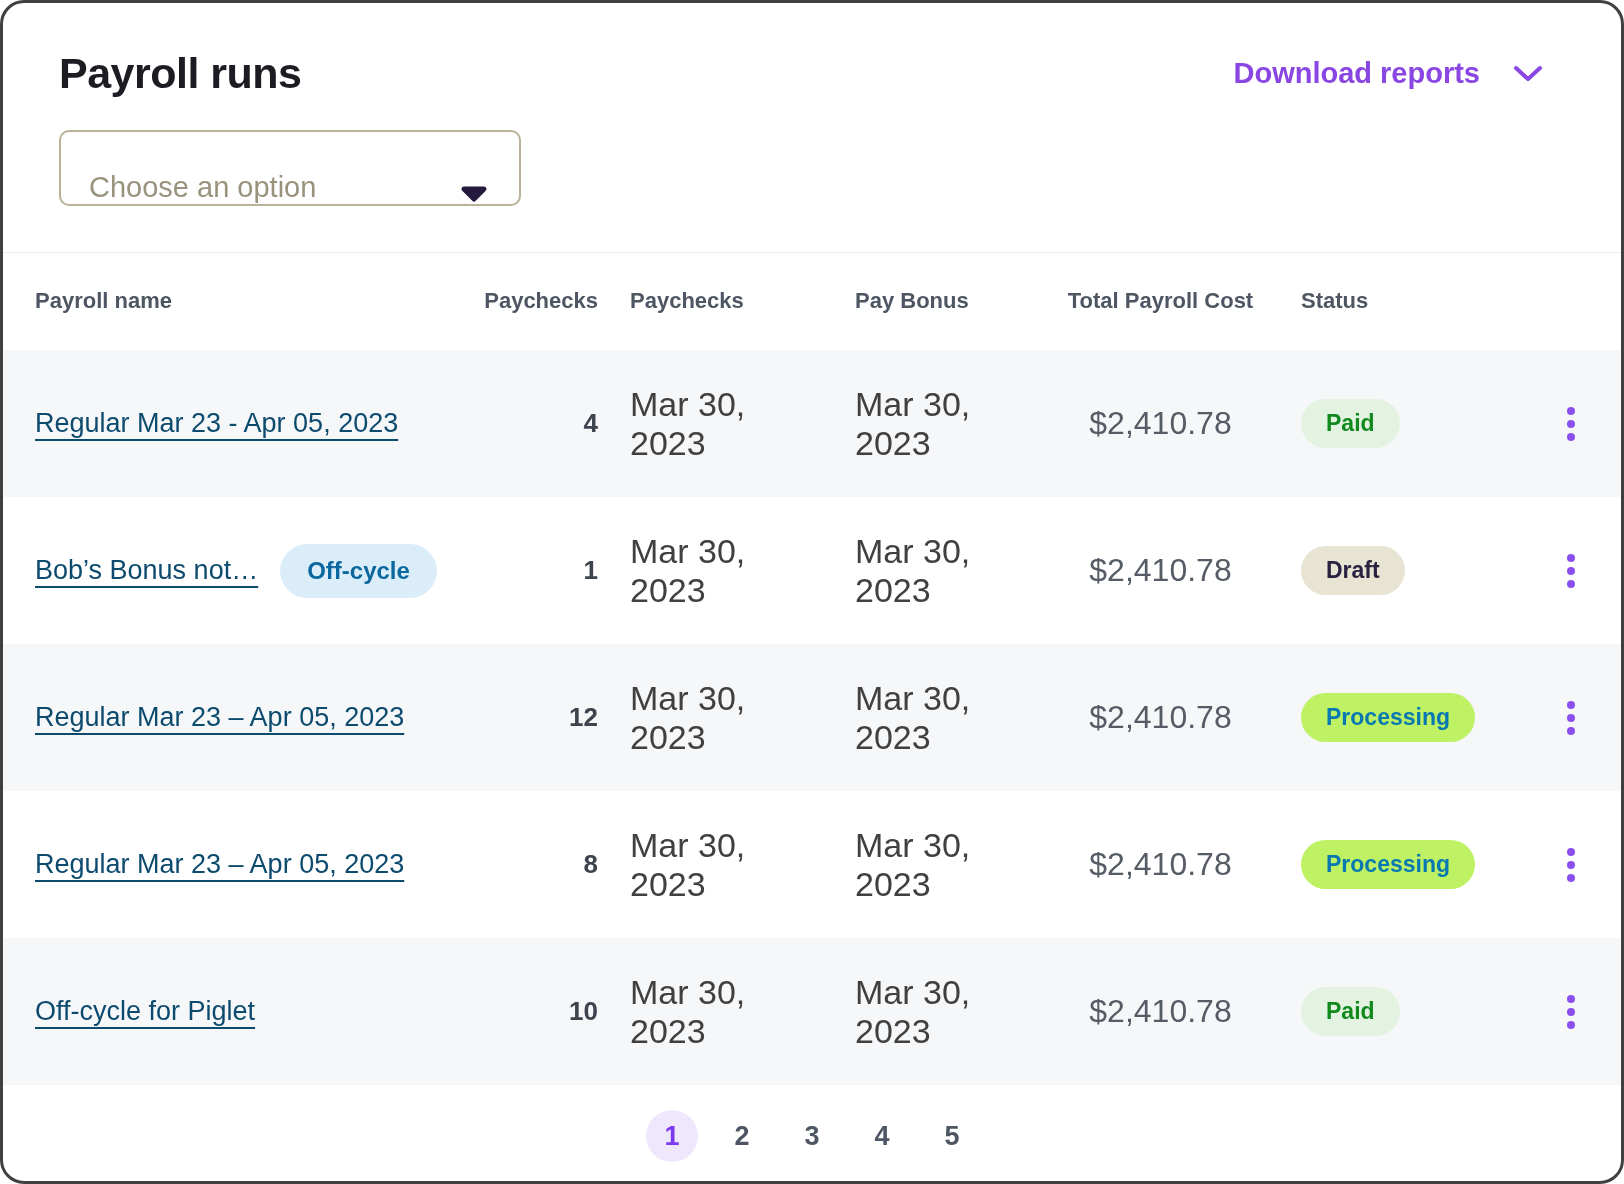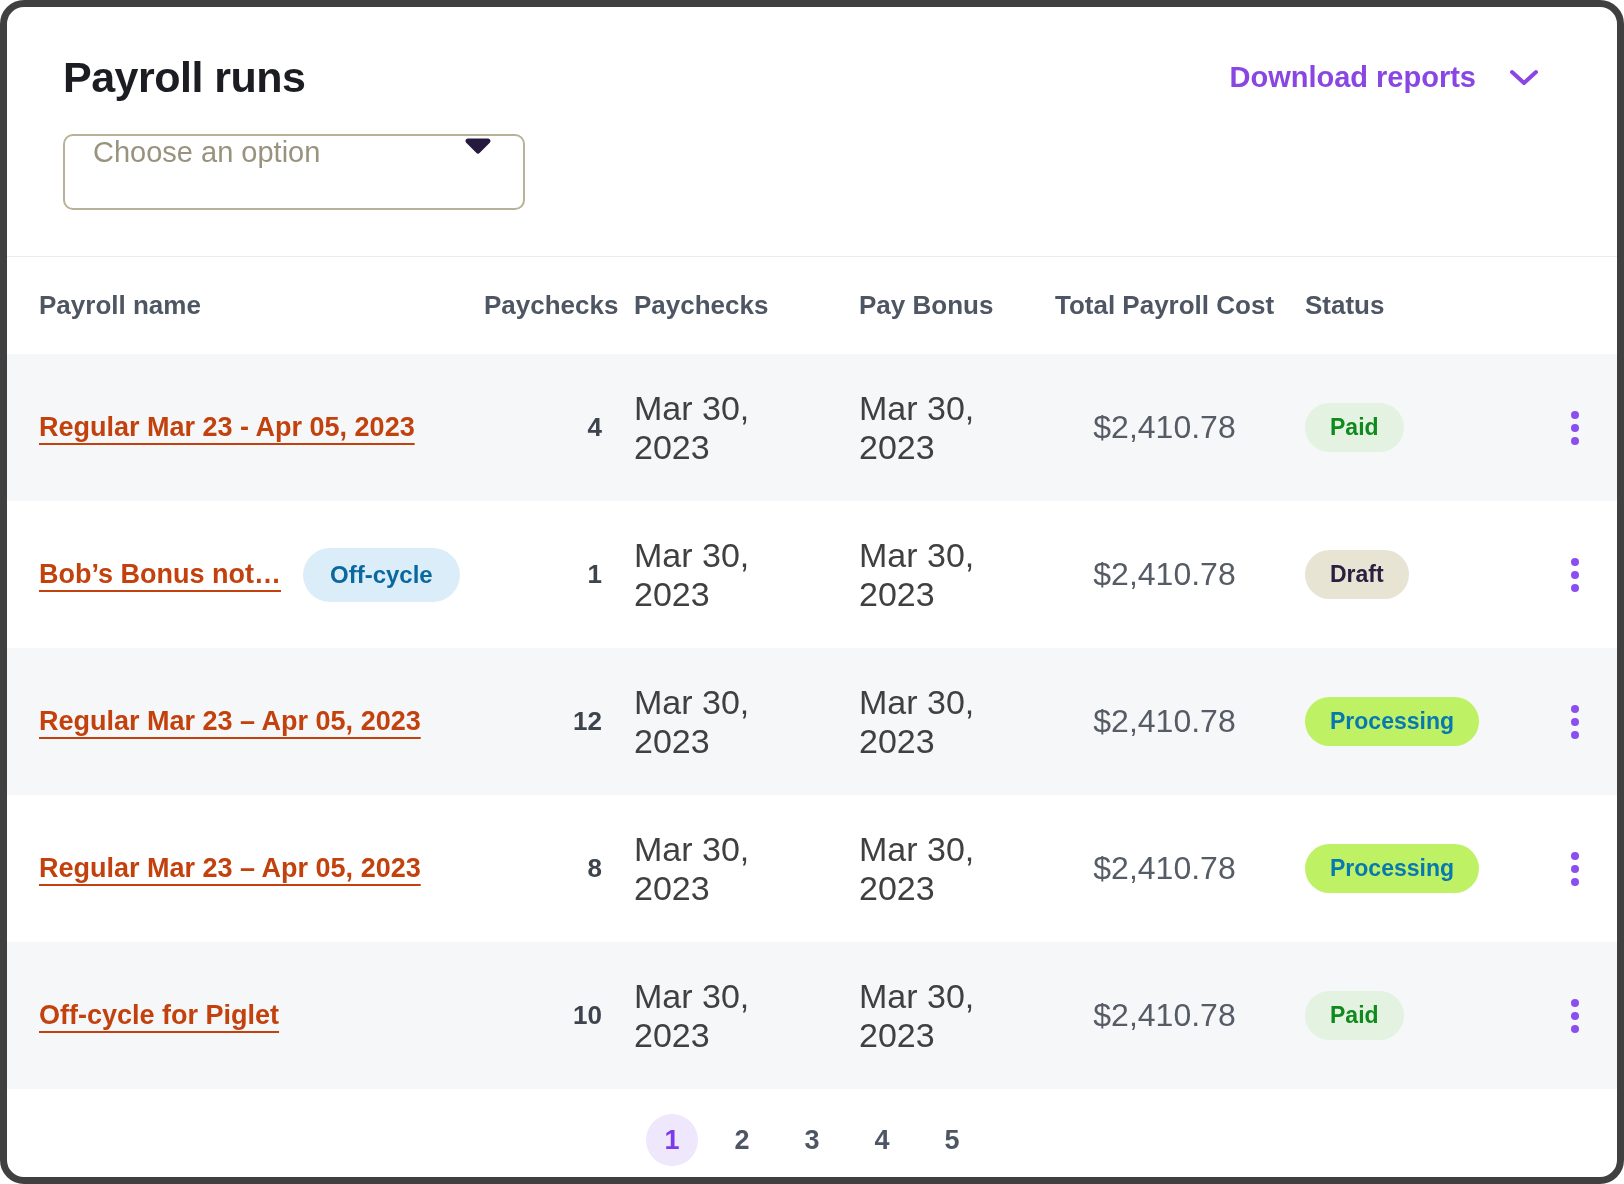--- a/index.html
+++ b/index.html
@@ -5,21 +5,21 @@
   * { margin: 0; padding: 0; box-sizing: border-box; }
   html, body { background: #ffffff; }
   body {
     width: 1624px; height: 1184px;
     font-family: "Liberation Sans", sans-serif;
     -webkit-font-smoothing: antialiased;
   }
   .card {
     width: 1624px; height: 1184px;
     background: #ffffff;
-    border: 7px solid #404040;
+    border: 3px solid #404040;
     border-radius: 24px;
     overflow: hidden;
   }
   
   .card-header {
     height: 250px;
     padding: 46px 56px 0 56px;
     border-bottom: 1px solid #ebebed;
   }
   .title-row {
@@ -30,46 +30,46 @@
   }
   .download-link {
     display: flex; align-items: center; gap: 33px;
     font-size: 29px; font-weight: 700; color: #8a46e2;
     cursor: pointer; margin-right: 22px;
   }
   .select {
     margin-top: 32px;
     width: 462px; height: 76px;
     border: 2px solid #b9b299; border-radius: 10px;
-    display: flex; align-items: flex-start; justify-content: space-between;
+    display: flex; align-items: flex-end; justify-content: space-between;
     padding: 0 30px 0 28px;
     cursor: pointer; background: #fff;
   }
   .select-placeholder { font-size: 29px; color: #99927d; }
   
   .grid-row {
     display: grid;
     grid-template-columns: 445px 118px 225px 225px 225px 235px 87px;
     align-items: center;
     padding: 0 32px;
   }
   .thead {
     height: 97px;
-    font-size: 26px; font-weight: 700; color: #4d5662;
+    font-size: 22px; font-weight: 700; color: #4d5662;
     line-height: 1.3;
   }
   .col-paychecks { text-align: right; }
   .col-submitted, .col-paydate { padding-left: 32px; }
   .col-total { text-align: center; }
   .col-status { padding-left: 28px; }
   .row { height: 147px; background: #ffffff; }
   .row.alt { background: #f6f7f9; }
   .cell-name { display: flex; align-items: center; }
   .name-link {
-    font-size: 27px; font-weight: 700; color: #c2410c;
+    font-size: 27px; font-weight: 400; color: #0c4a6e;
     text-decoration: underline;
     text-decoration-thickness: 2px;
     text-underline-offset: 7px;
     cursor: pointer; white-space: nowrap;
   }
   .cell-paychecks { font-size: 26px; font-weight: 700; color: #3d444d; }
   .cell-date { font-size: 34px; color: #404040; }
   .cell-total { font-size: 32px; color: #565c66; }
   .badge {
     display: inline-block;

